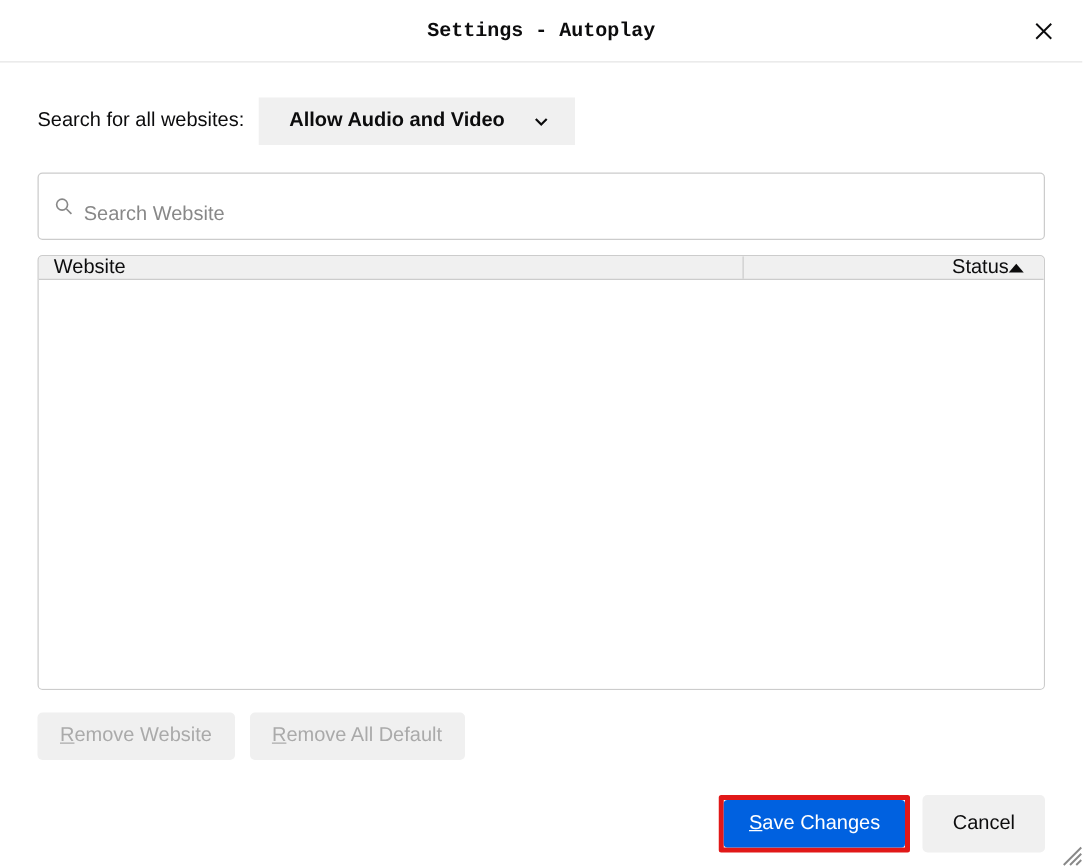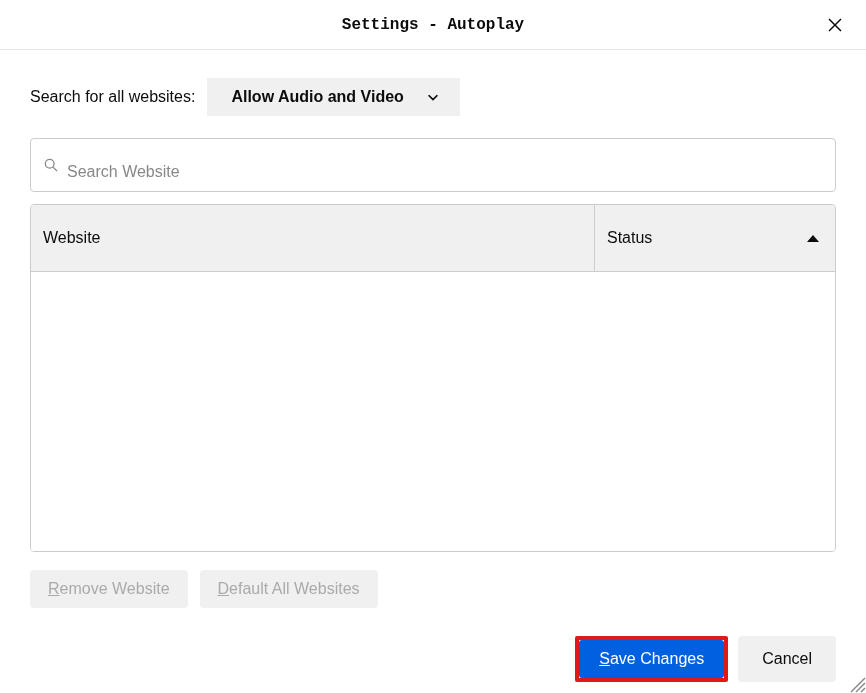--- a/index.html
+++ b/index.html
@@ -114,34 +114,34 @@
       display: flex;
       flex-direction: column;
       margin-bottom: 18px;
     }
     .table-header {
       display: flex;
       background: #f0f0f0;
       border-bottom: 1px solid #ccc;
     }
     .th {
-      padding: 24px 12px;
+      padding: 0 12px;
       font-size: 16px;
       color: #0c0c0d;
       text-align: left;
       display: flex;
       align-items: center;
     }
     .th-website {
       flex: 1;
       border-right: 1px solid #ccc;
     }
     .th-status {
       width: 240px;
-      justify-content: space-between;
+      justify-content: flex-end;
       padding-right: 16px;
     }
     .sort-triangle {
       width: 0;
       height: 0;
       border-left: 6px solid transparent;
       border-right: 6px solid transparent;
       border-bottom: 7px solid #0c0c0d;
     }
     .table-body {
@@ -241,21 +241,21 @@
       <div class="th th-status">
         <span>Status</span>
         <span class="sort-triangle"></span>
       </div>
     </div>
     <div class="table-body"></div>
   </div>
 
   <div class="bottom-buttons">
     <button class="btn btn-disabled underline-first">Remove Website</button>
-    <button class="btn btn-disabled underline-first">Default All Websites</button>
+    <button class="btn btn-disabled underline-first">Remove All Default</button>
   </div>
 
   <div class="footer-buttons">
     <span class="btn-primary-wrapper">
       <button class="btn btn-primary underline-first">Save Changes</button>
     </span>
     <button class="btn btn-secondary">Cancel</button>
   </div>
 
 </div>

